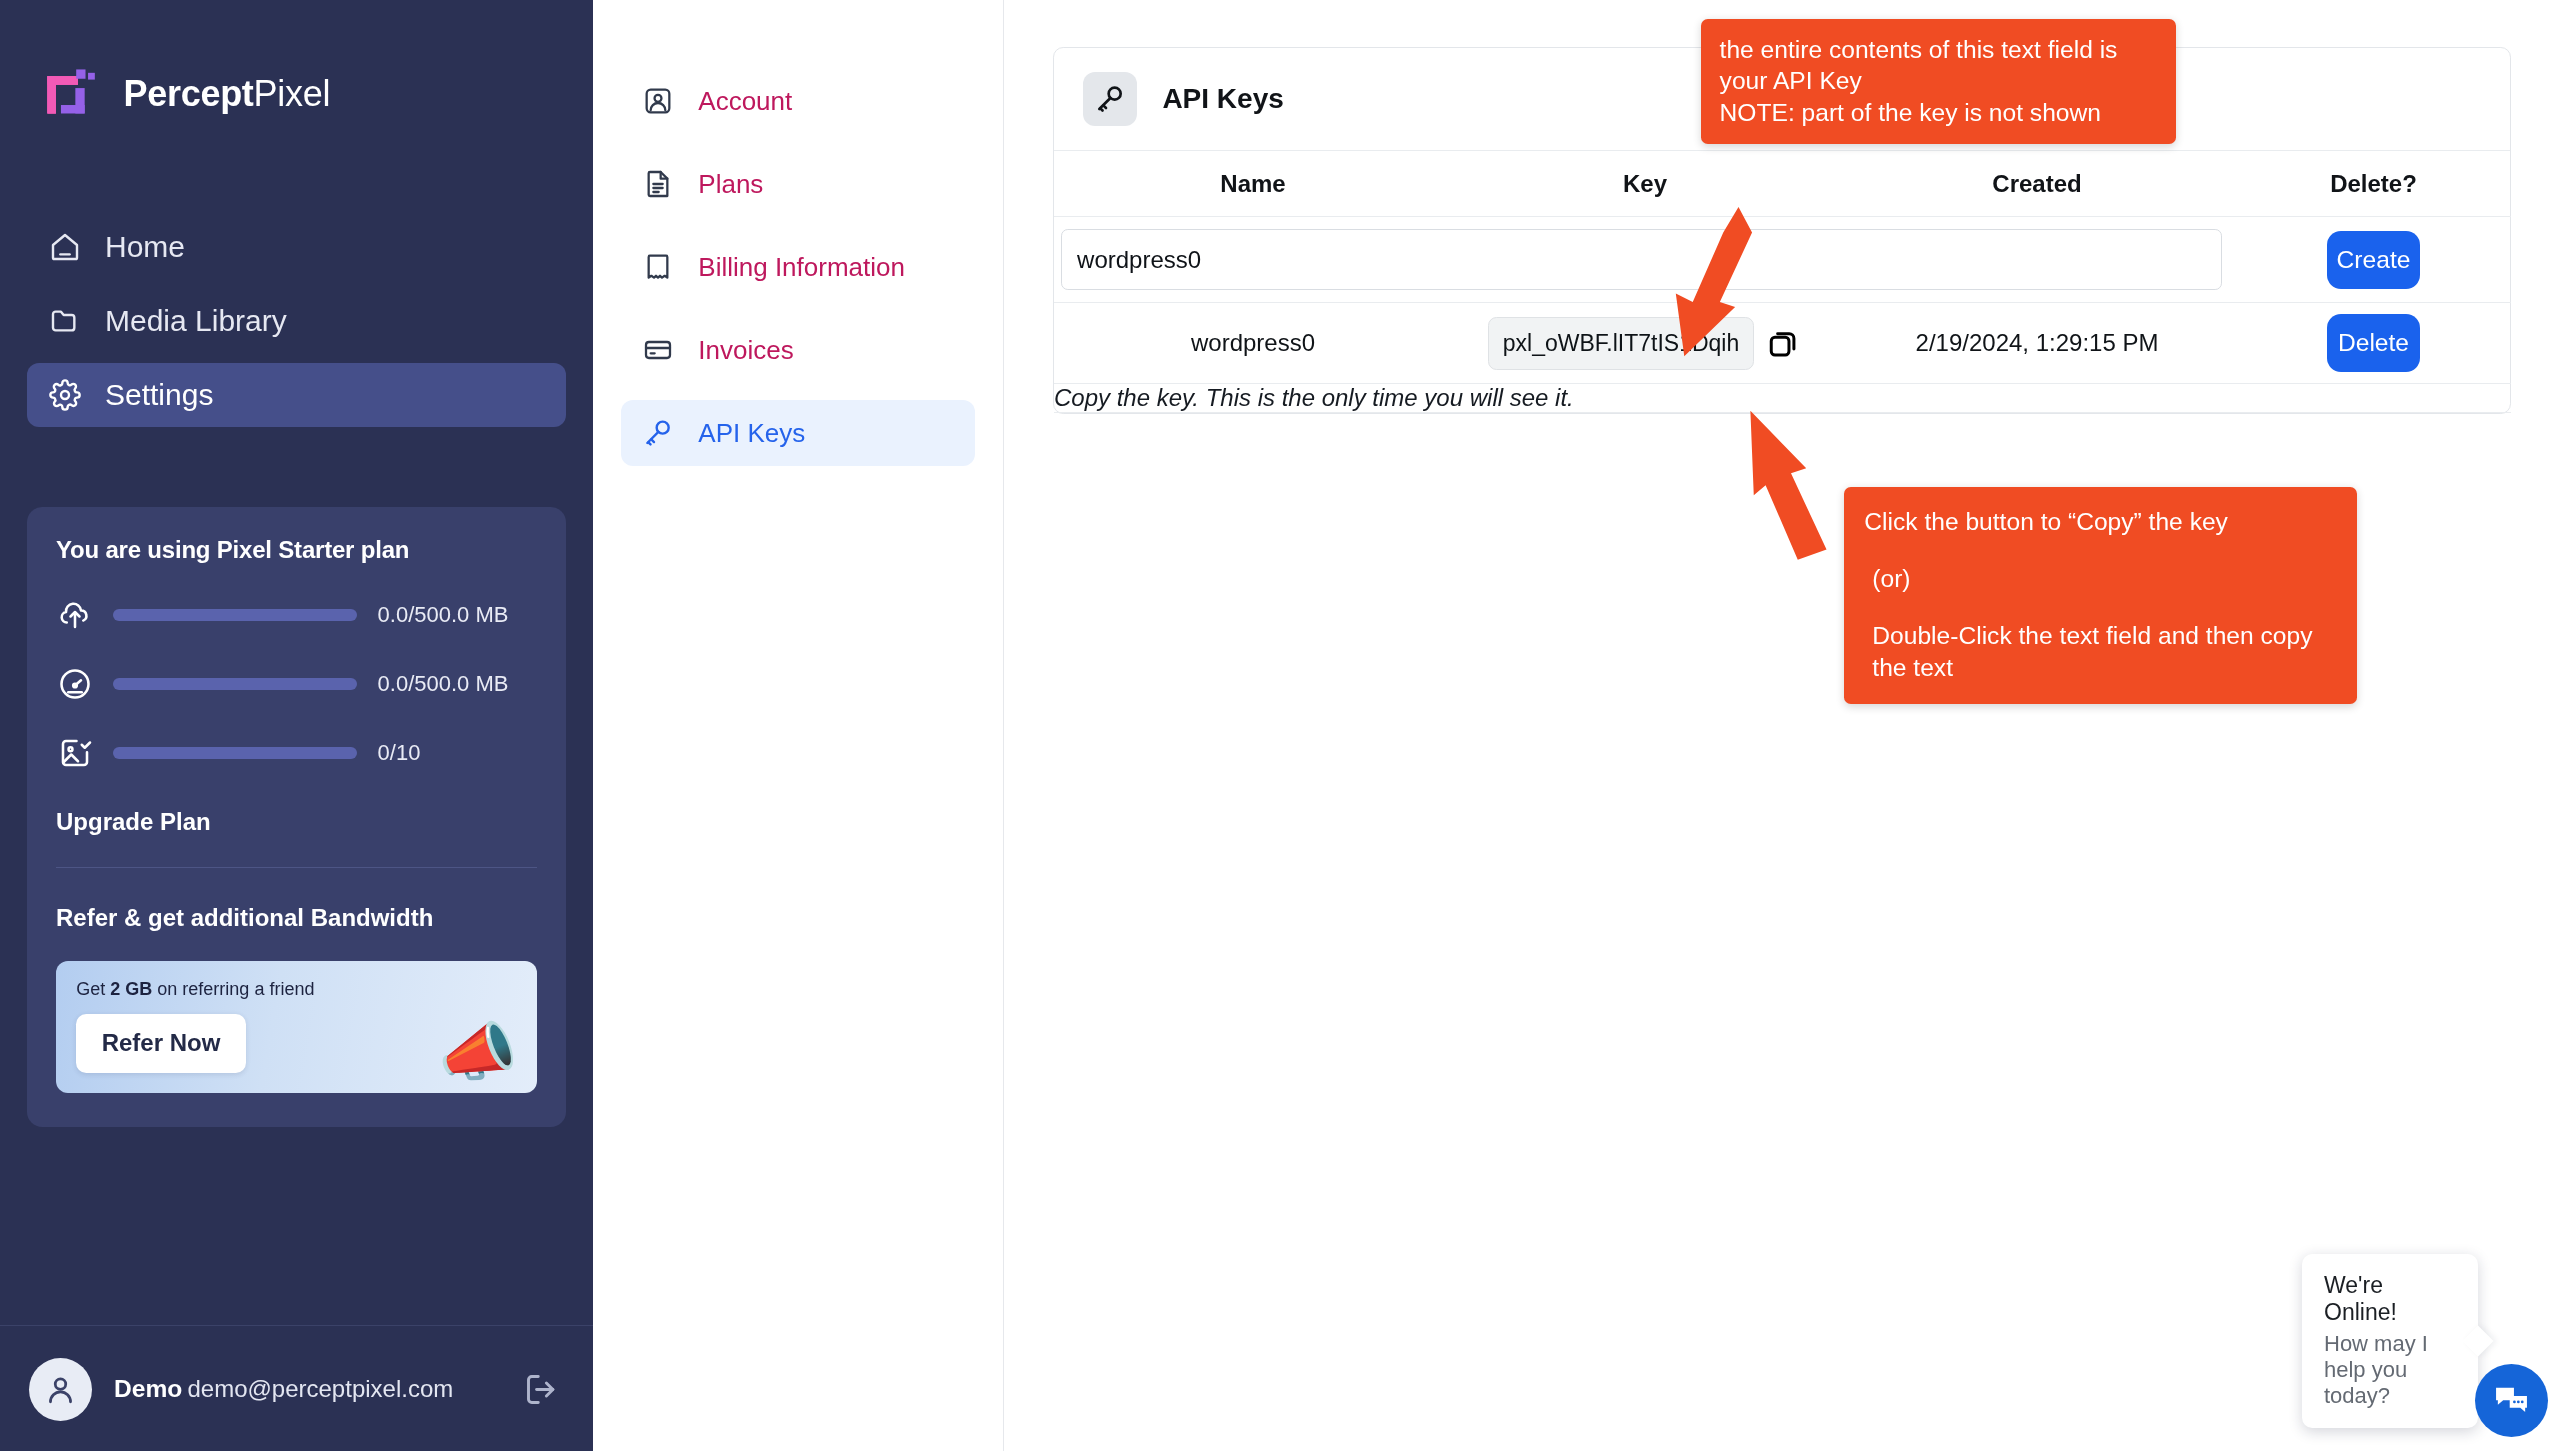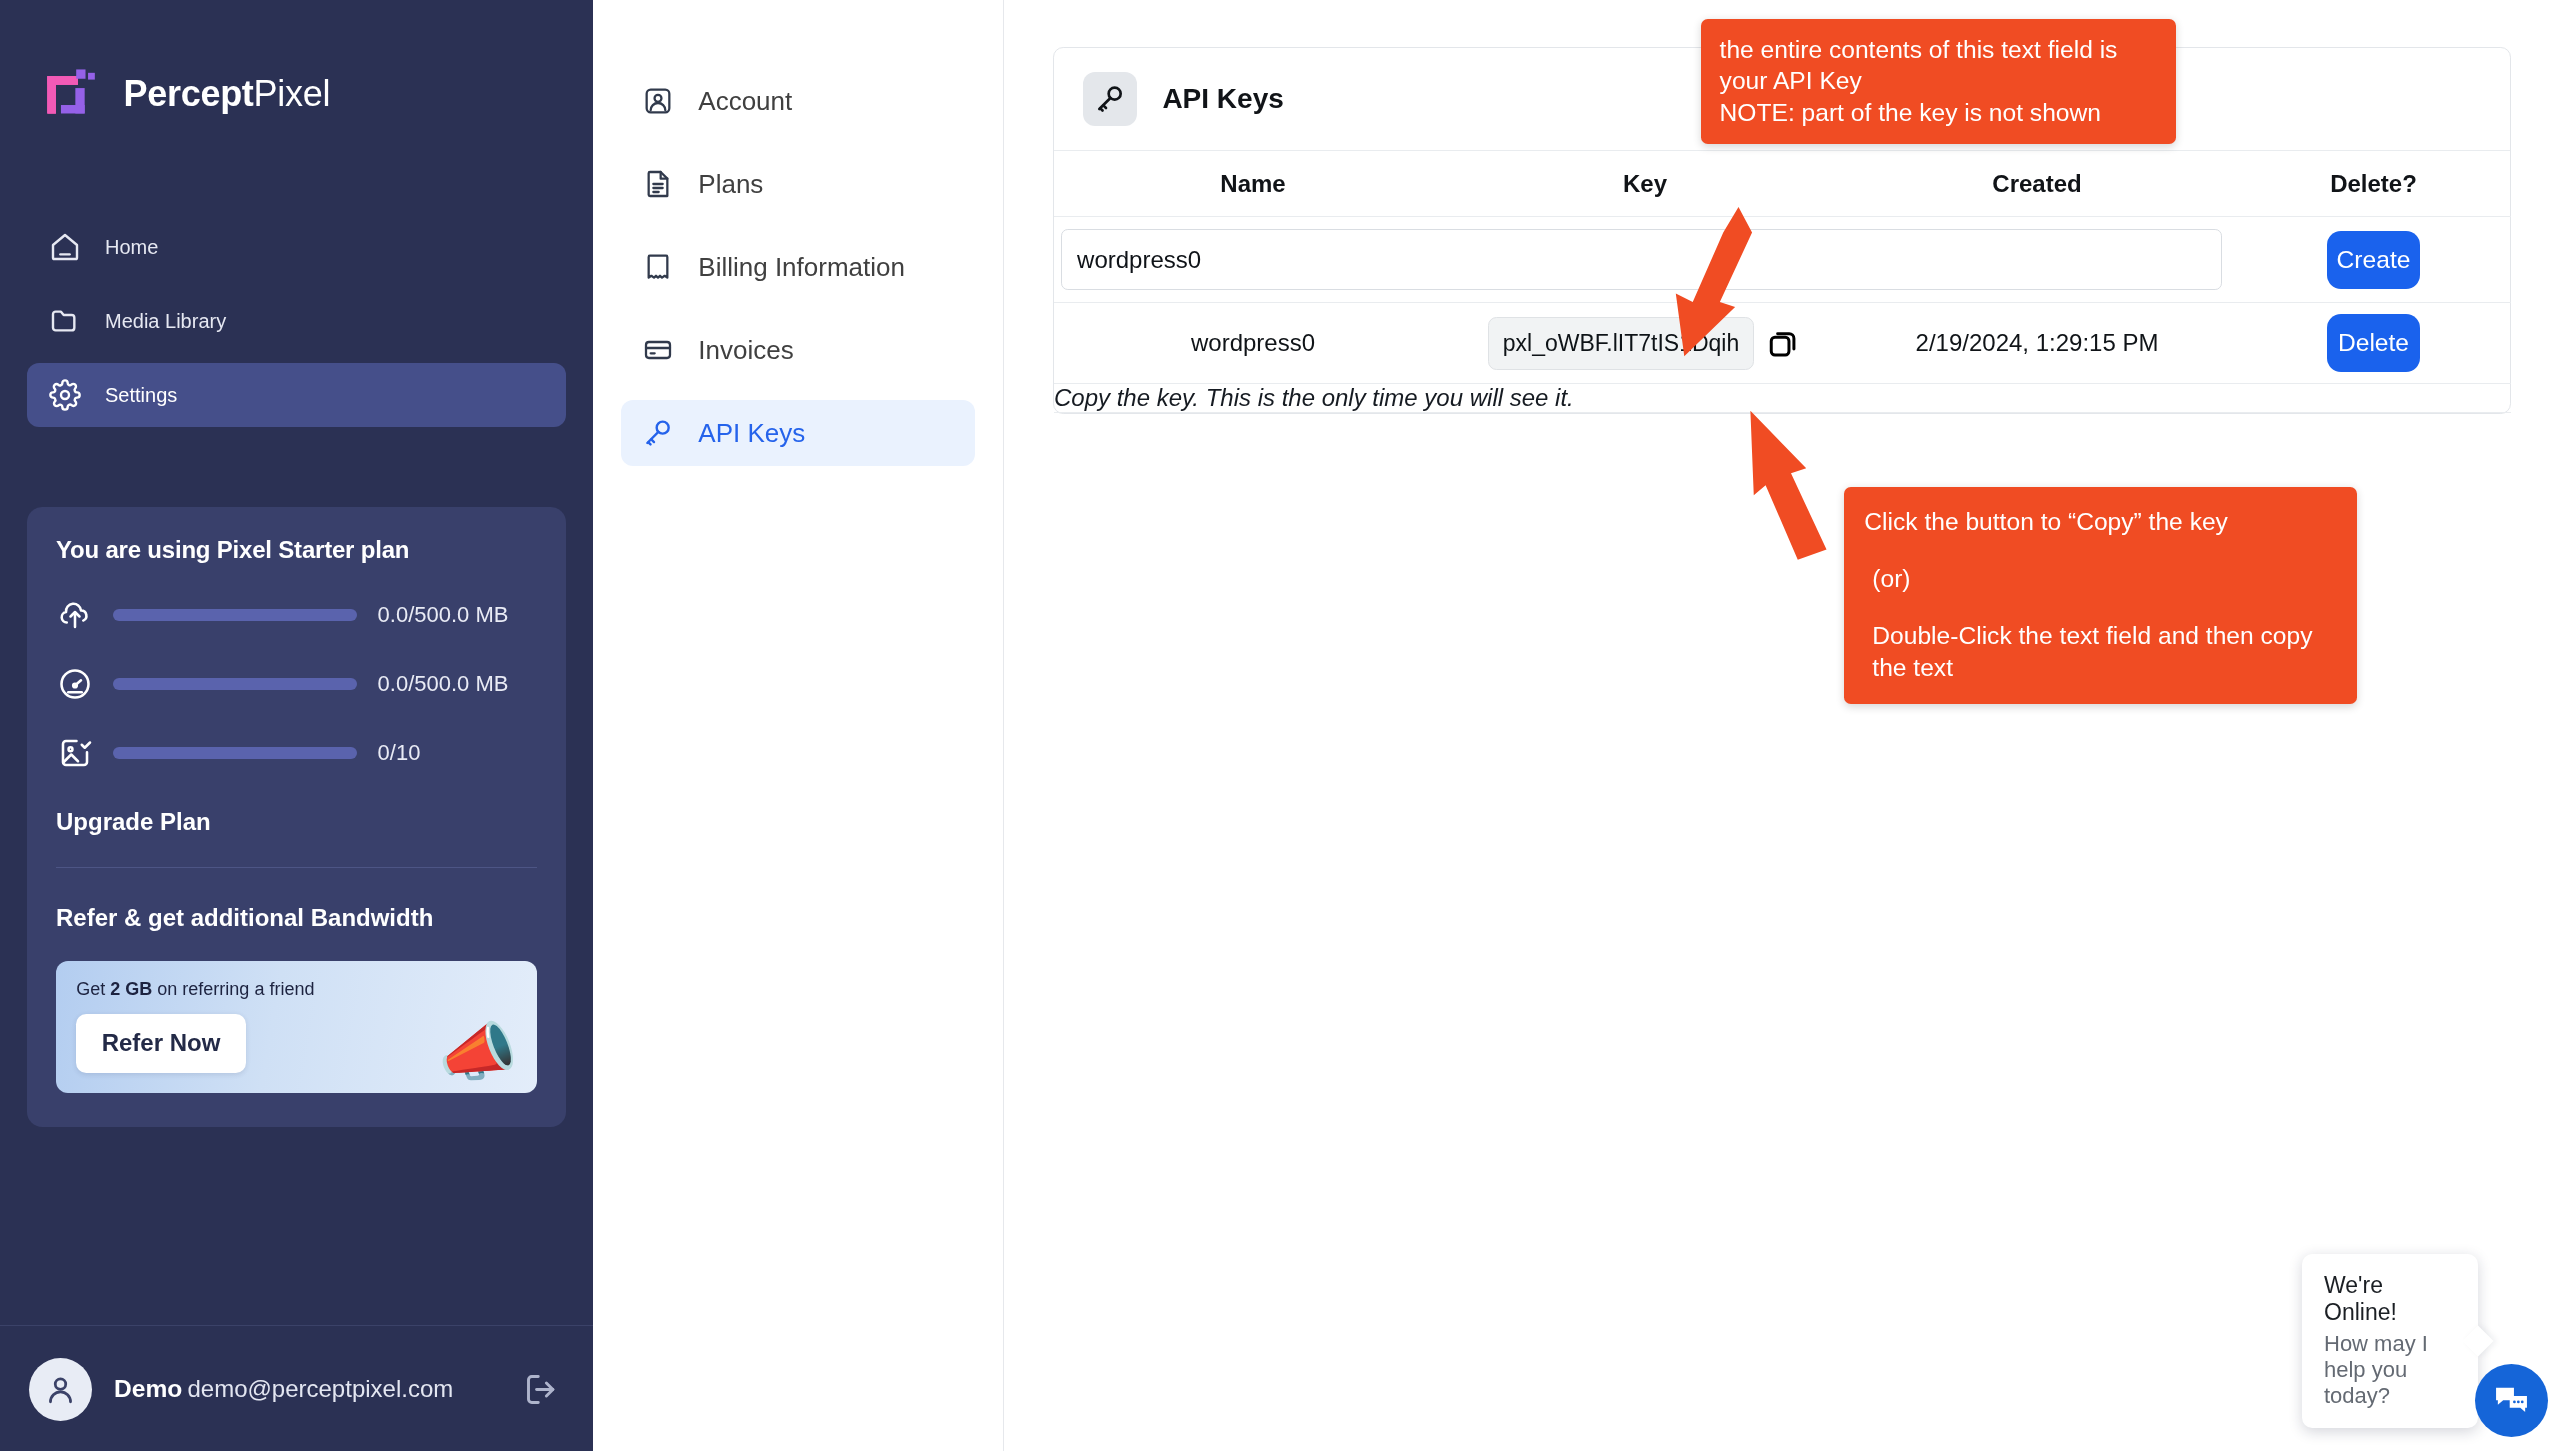--- a/index.html
+++ b/index.html
@@ -23,21 +23,21 @@
   .logo-mark { width: 61px; height: 56px; position: relative; flex: 0 0 61px; }
   .logo-word { font-size: 36px; color: #ffffff; letter-spacing: -0.3px; white-space: nowrap; }
   .logo-word b { font-weight: 700; }
   .logo-word span { font-weight: 400; }
 
   .nav { margin-top: 93px; padding: 0 27px; display: flex; flex-direction: column; gap: 10.2px; }
   .nav-item {
     display: flex; align-items: center; gap: 23px;
     height: 64px; padding: 0 21px;
     border-radius: 12px;
-    color: #e6e8f2; font-size: 20px;
+    color: #e6e8f2; font-size: 30px;
     cursor: pointer;
   }
   .nav-item.active { background: #454f8a; color: #ffffff; }
   .nav-ico { width: 34px; height: 34px; flex: 0 0 34px; display: flex; align-items: center; justify-content: center; }
   .nav-ico svg { width: 32px; height: 32px; }
 
   .plan-card {
     margin: 80px 27px 0 27px;
     background: #39406b;
     border-radius: 15.3px;
@@ -85,21 +85,21 @@
   
   .settings-nav {
     width: 411px; flex: 0 0 411px; height: 1452px;
     background: #ffffff; border-right: 0.8px solid #e6e8ec;
     padding: 68px 28px 0 28px;
     display: flex; flex-direction: column; gap: 17px;
   }
   .snav-item {
     display: flex; align-items: center; gap: 23px;
     height: 66px; padding: 0 20.3px; border-radius: 12px;
-    font-size: 26px; color: #404040; cursor: pointer;
+    font-size: 26px; color: #be185d; cursor: pointer;
   }
   .snav-item.active { background: #eaf2fe; color: #2563eb; }
   .snav-ico { width: 34px; height: 34px; flex: 0 0 34px; display: flex; align-items: center; justify-content: center; }
   .snav-ico svg { width: 32px; height: 32px; }
 
   
   .main { flex: 1; position: relative; background: #ffffff; padding: 47px 49px 0 49px; }
   .card {
     border: 0.8px solid #e3e6ea; border-radius: 10.2px; background: #ffffff;
     width: 1458px; overflow: visible;

